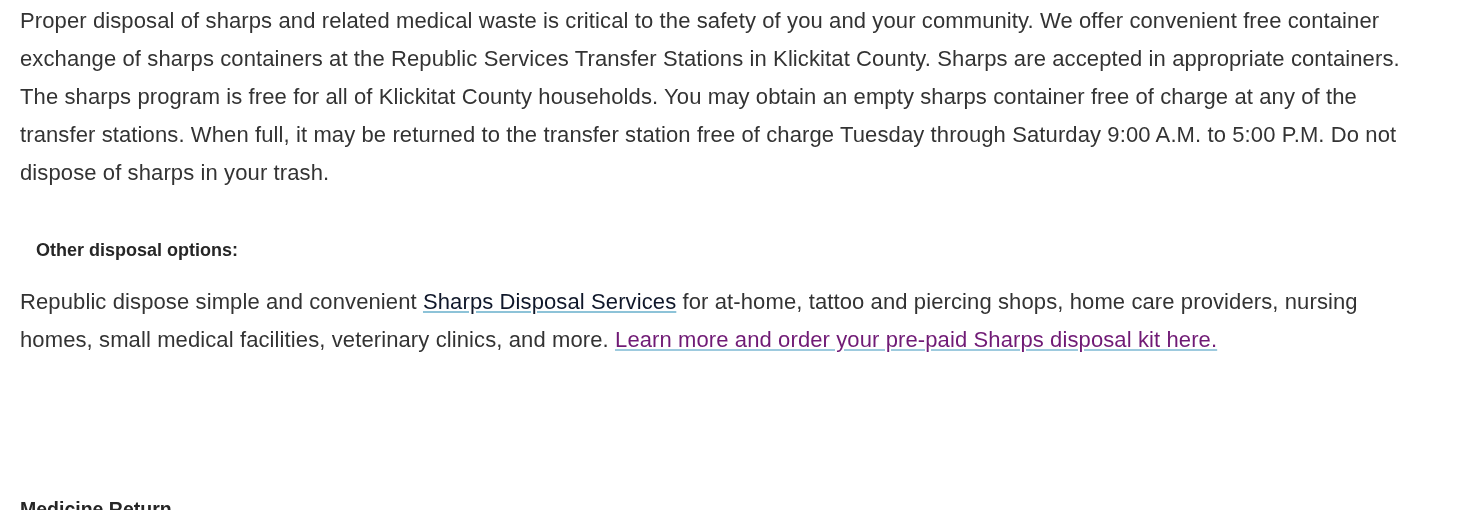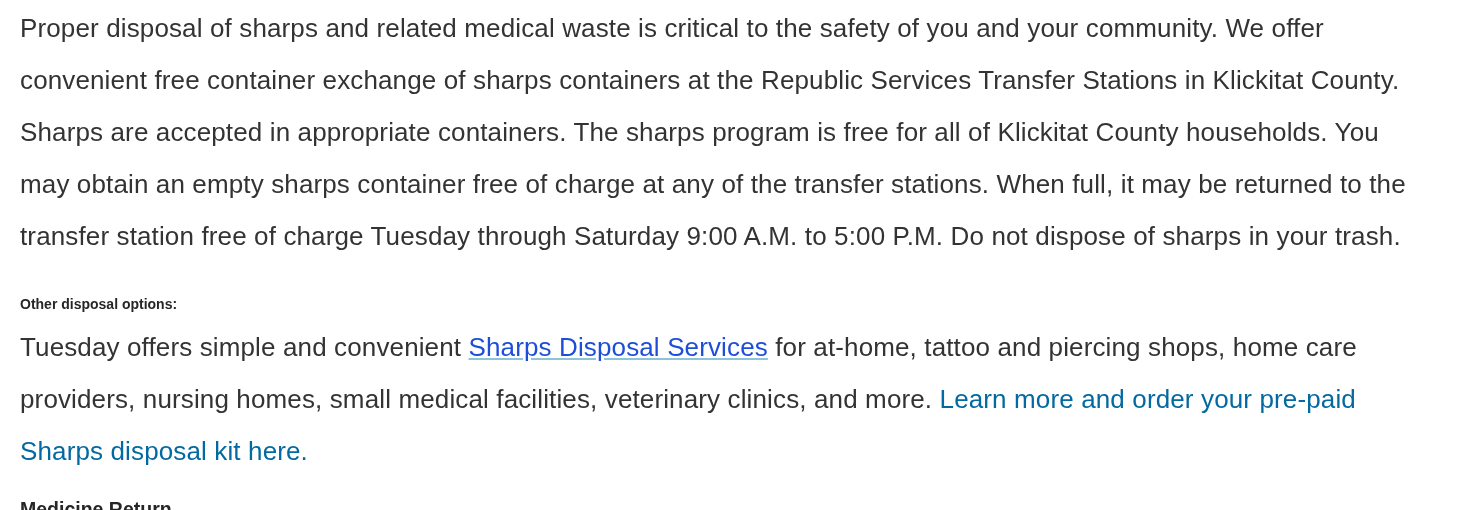--- a/index.html
+++ b/index.html
@@ -16,50 +16,51 @@
     -webkit-font-smoothing: antialiased;
   }
   .page {
     position: relative;
     width: 1483px;
     height: 510px;
     box-sizing: border-box;
     padding: 0 20px;
   }
   .para {
-    font-size: 26px;
-    line-height: 52px;
+    font-size: 22px;
+    line-height: 38px;
     color: #333333;
     margin: 0;
     max-width: 1410px;
     letter-spacing: 0.005em;
   }
   .para-intro {
     padding-top: 2px;
     max-width: 1415px;
   }
   .gap-block {
     height: 25px;
   }
   .subhead {
-    font-size: 14px;
+    font-size: 18px;
     line-height: 34px;
     font-weight: bold;
     color: #262626;
-    margin: 0;
+    margin: 16px;
   }
   .link {
-    color: #1d4ed8;
+    color: #0f172a;
     text-decoration: underline;
     text-decoration-color: #8dc3d8;
     text-underline-offset: 2px;
     cursor: pointer;
   }
   .link-2 {
-    color: #0369a1;
+    color: #701a75;
+    text-decoration: underline;
     text-decoration-color: #9dcade;
     text-underline-offset: 2px;
     cursor: pointer;
   }
   .clipped-head {
     position: absolute;
     left: 20px;
     top: 498px;
     font-size: 19.5px;
     font-weight: bold;
@@ -73,21 +74,21 @@
 <body>
 
 <div class="page">
 
   <p class="para para-intro">Proper disposal of sharps and related medical waste is critical to the safety of you and your community. We offer convenient free container exchange of sharps containers at the Republic Services Transfer Stations in Klickitat County. Sharps are accepted in appropriate containers. The sharps program is free for all of Klickitat County households. You may obtain an empty sharps container free of charge at any of the transfer stations. When full, it may be returned to the transfer station free of charge Tuesday through Saturday 9:00 A.M. to 5:00 P.M. Do not dispose of sharps in your trash.</p>
 
   <div class="gap-block"></div>
 
   <h3 class="subhead">Other disposal options:</h3>
 
-  <p class="para"><span>Tuesday offers simple and convenient </span><a class="link">Sharps Disposal Services</a><span> for at-home, tattoo and piercing shops, home care providers, nursing homes, small medical facilities, veterinary clinics, and more. </span><a class="link-2">Learn more and order your pre-paid Sharps disposal kit here.</a></p>
+  <p class="para"><span>Republic dispose simple and convenient </span><a class="link">Sharps Disposal Services</a><span> for at-home, tattoo and piercing shops, home care providers, nursing homes, small medical facilities, veterinary clinics, and more. </span><a class="link-2">Learn more and order your pre-paid Sharps disposal kit here.</a></p>
 
   <div class="gap-block"></div>
 
 
 
   <div class="clipped-head">Medicine Return</div>
 
 </div>
 
 </body></html>

